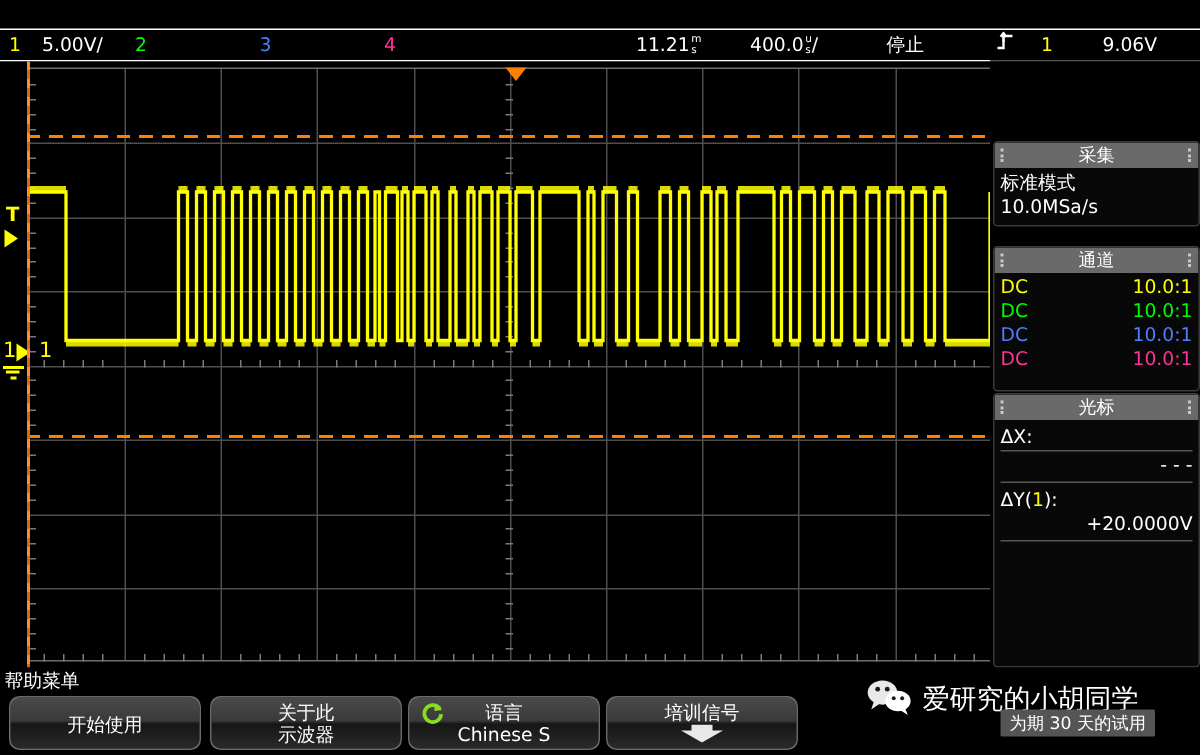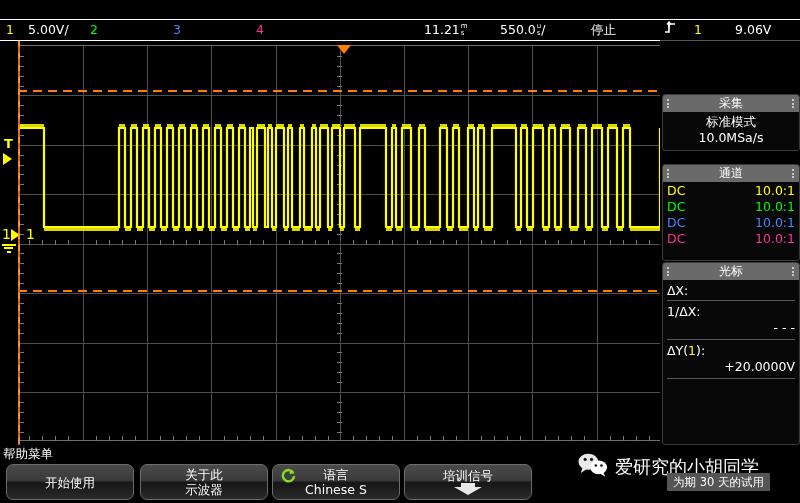--- a/index.html
+++ b/index.html
@@ -125,21 +125,21 @@
     font-size: 12px; line-height: 17px; text-align: center; position: relative;
   }
   .grip { position: absolute; top: 4px; width: 3px; height: 9px; }
   .grip.l { left: 4px; } .grip.r { right: 4px; }
   .grip b { display: block; width: 2px; height: 2px; background: #c8c8c8; margin-bottom: 1.5px; }
   .panel-body { padding: 2px 4px; }
   .prow {
     display: flex; justify-content: space-between; align-items: center;
     font-size: 12.5px; line-height: 16px; white-space: nowrap;
   }
-  .prow.center { justify-content: center; }
+  .prow.center { justify-content: flex-start; }
   .hr-line { height: 1px; background: #555; margin: 1px 0; }
   .val-right { text-align: right; font-size: 12.5px; line-height: 16px; color: #ffffff; }
   .lbl-left { font-size: 12.5px; line-height: 16px; color: #ffffff; }
 
   
   .bottombar {
     position: absolute; left: 0; top: 445px; width: 800px; height: 58px;
     background: #000;
   }
   .menu-title {
@@ -182,21 +182,21 @@
     <div class="sb-item wht" style="left:28px;">5.00V/</div>
     <div class="sb-item ch2" style="left:90px;">2</div>
     <div class="sb-item ch3" style="left:173px;">3</div>
     <div class="sb-item ch4" style="left:256px;">4</div>
 
     <div class="sb-item wht" style="left:424px;">
       <span>11.21</span><span class="frac"><i>m</i><i>s</i></span>
     </div>
 
     <div class="sb-item wht" style="left:500px;">
-      <span>550.0</span><span class="frac"><i>u</i><i>s</i></span><span>/</span>
+      <span>400.0</span><span class="frac"><i>u</i><i>s</i></span><span>/</span>
     </div>
 
     <div class="sb-item wht" style="left:591px;">停止</div>
 
     <div class="sb-item" style="left:664px;">
       <svg width="13" height="14" viewBox="0 0 13 14">
         <path d="M1 11 L5 11 L5 3 L11 3" stroke="#ffffff" stroke-width="1.6" fill="none"></path>
         <path d="M5 1 L5 7 M3 3.5 L5 1 L7 3.5" stroke="#ffffff" stroke-width="1.4" fill="none"></path>
       </svg>
     </div>
@@ -550,21 +550,20 @@
         <span>光标</span>
         <span class="grip r">
             <b></b>
             <b></b>
             <b></b>
           </span>
       </div>
       <div class="panel-body" style="padding:0 4px;">
         <div class="lbl-left" style="margin-top:3px;">ΔX:</div>
         <div class="hr-line"></div>
-        <div class="lbl-left" style="margin-top:3px;">1/ΔX:</div>
         <div class="val-right" style="margin-bottom:3px;">- - -</div>
         <div class="hr-line"></div>
         <div class="lbl-left" style="margin-top:3px;"><span>ΔY(</span><span style="color:#ffff00;">1</span><span>):</span></div>
         <div class="val-right" style="margin-bottom:3px;">+20.0000V</div>
         <div class="hr-line"></div>
       </div>
     </div>
   </div>
 
   <div class="bottombar">
@@ -583,21 +582,21 @@
       <span class="sk-icon">
         <svg width="15" height="15" viewBox="0 0 16 16">
           <path d="M13.2 5.2 A6 6 0 1 0 14 8.6" stroke="#88dd22" stroke-width="2.6" fill="none"></path>
           <path d="M9.4 1.2 L14.6 5.6 L9.2 6.4 Z" fill="#88dd22"></path>
         </svg>
       </span>
       <span>语言</span>
       <span class="sk-line2">Chinese S</span>
     </div>
 
-    <div class="softkey" style="left:404px; width:128px;">
+    <div class="softkey" style="left:404px; width:128px;font-family:Liberation Serif, serif;">
       <span>培训信号</span>
       <span style="line-height:10px;">
         <svg width="34" height="13" viewBox="0 0 34 13">
           <path d="M10 0 L24 0 L24 4 L31 4 L17 12 L3 4 L10 4 Z" fill="#e8e8e8"></path>
         </svg>
       </span>
     </div>
   </div>
 
   <div class="watermark">

